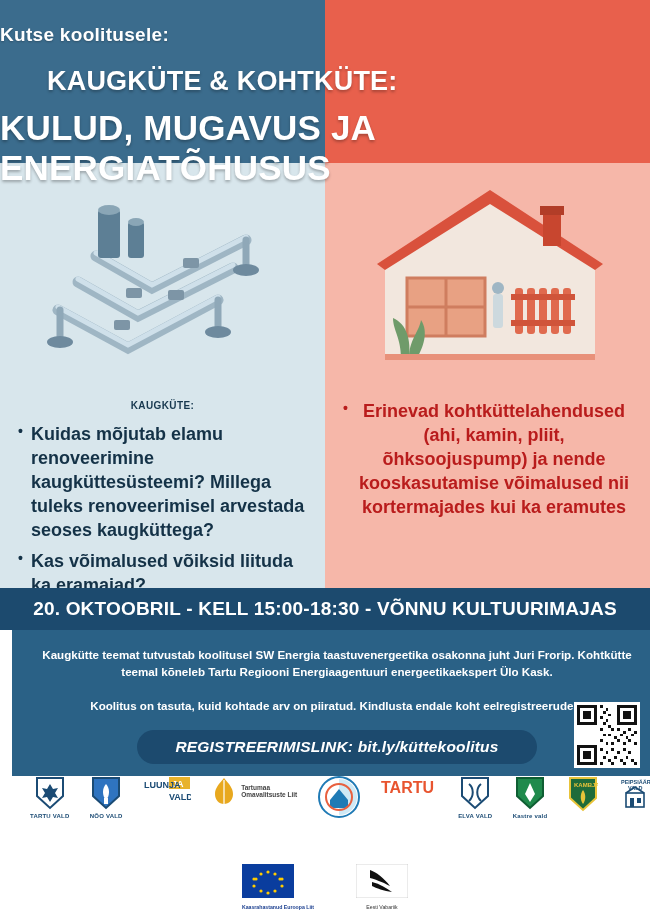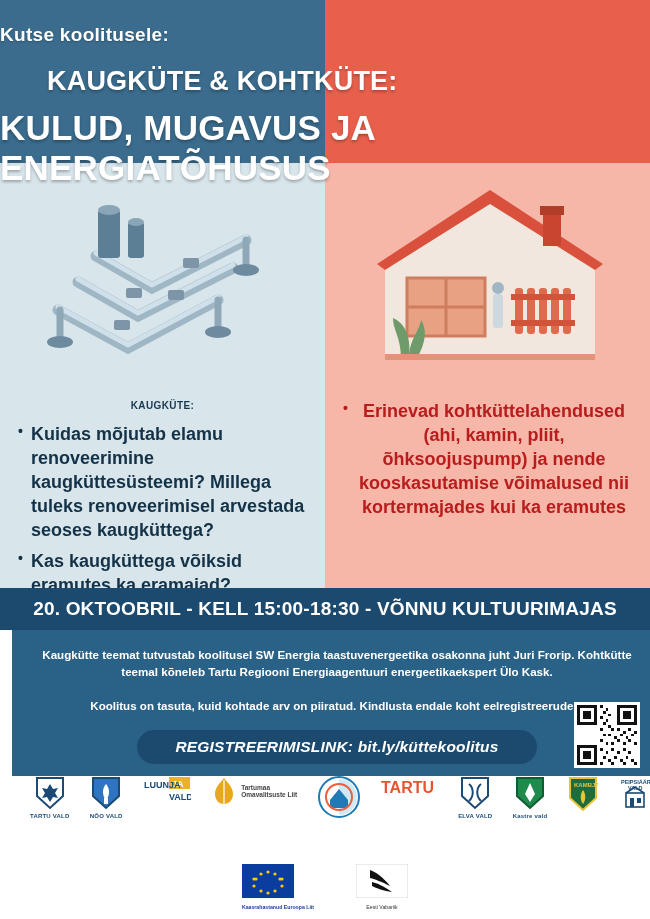--- a/index.html
+++ b/index.html
@@ -225,21 +225,21 @@
       <path d="M64 190 C64 172 74 164 76 152 C84 164 78 180 72 190 Z"></path>
     </g>
     <rect x="40" y="186" width="210" height="6" fill="#e8917a"></rect>
   </svg>
 
   <div class="cols">
     <div class="col left">
       <h3>KAUGKÜTE:</h3>
       <ul>
         <li>Kuidas mõjutab elamu renoveerimine kaugküttesüsteemi? Millega tuleks renoveerimisel arvestada seoses kaugküttega?</li>
-        <li>Kas kaugküttega võiksid eramutes ka eramajad?</li>
+        <li>Kas võimalused võiksid liituda ka eramajad?</li>
       </ul>
     </div>
     <div class="col right">
       <ul>
         <li>Erinevad kohtküttelahendused (ahi, kamin, pliit, õhksoojuspump) ja nende kooskasutamise võimalused nii kortermajades kui ka eramutes</li>
       </ul>
     </div>
   </div>
 
   <div class="when">20. OKTOOBRIL - KELL 15:00-18:30 - VÕNNU KULTUURIMAJAS</div>

